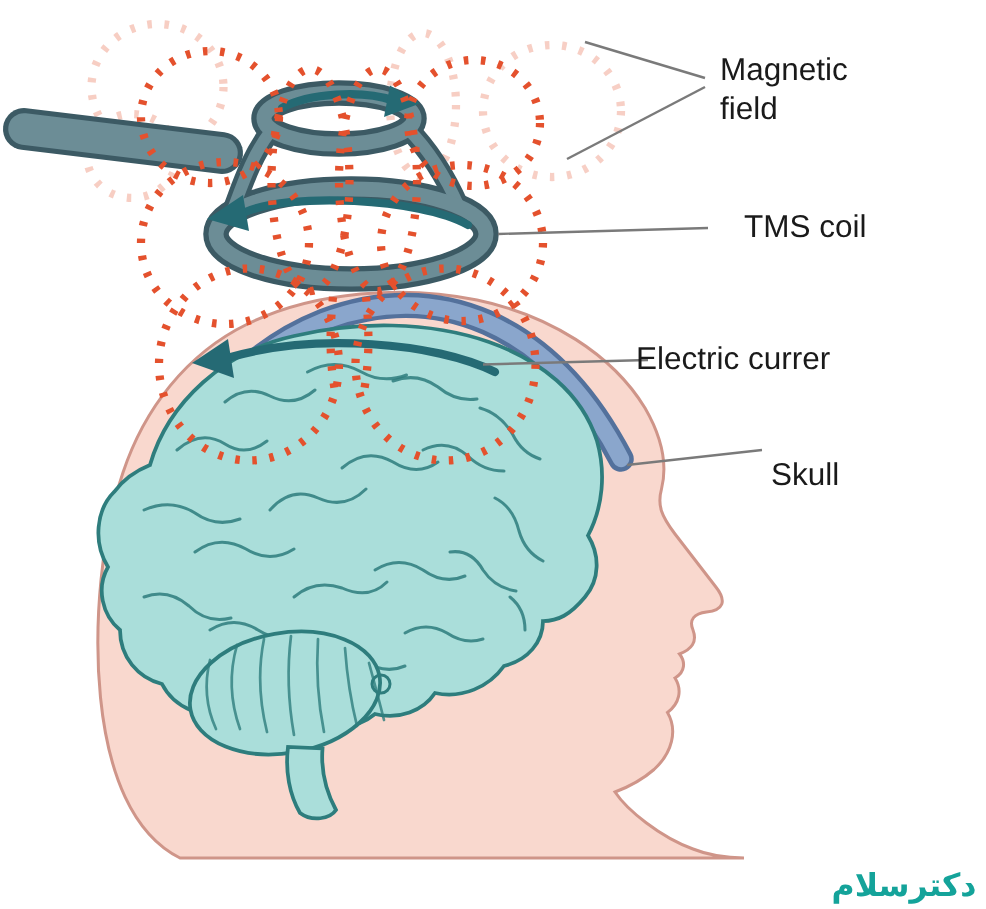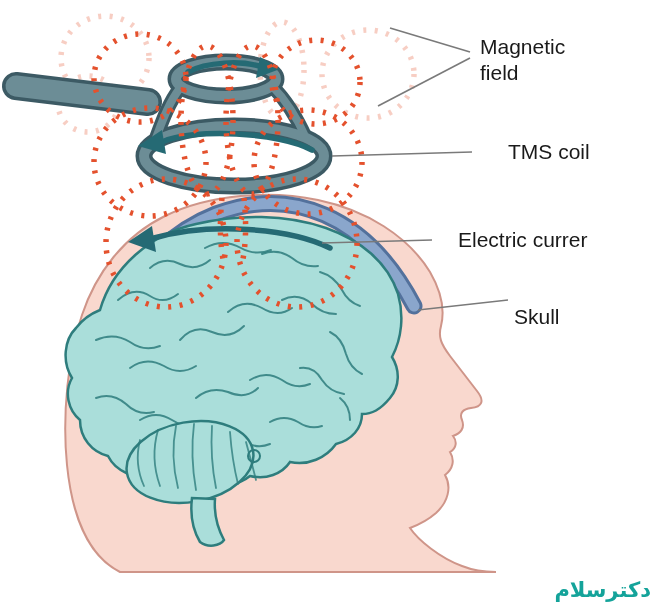--- a/index.html
+++ b/index.html
@@ -174,18 +174,18 @@
     <g>
       <path class="leader" d="M 470 52 L 390 28"></path>
       <path class="leader" d="M 470 58 L 378 106"></path>
       <path class="leader" d="M 472 152 L 332 156"></path>
       <path class="leader" d="M 432 240 L 322 243"></path>
       <path class="leader" d="M 508 300 L 418 310"></path>
     </g>
   </svg>
 
   <div class="label" style="left:480px;top:34px;width:100px;">Magnetic field</div>
-  <div class="label nowrap" style="left:508px;top:139px;">TMS coil</div>
-  <div class="label nowrap" style="left:458px;top:227px;">Electric currer</div>
+  <div class="label nowrap" style="left:496px;top:139px;">TMS coil</div>
+  <div class="label nowrap" style="left:424px;top:227px;">Electric currer</div>
   <div class="label nowrap" style="left:514px;top:304px;">Skull</div>
 
   <div class="watermark">دکترسلام</div>
 </div>
 
 </body></html>

